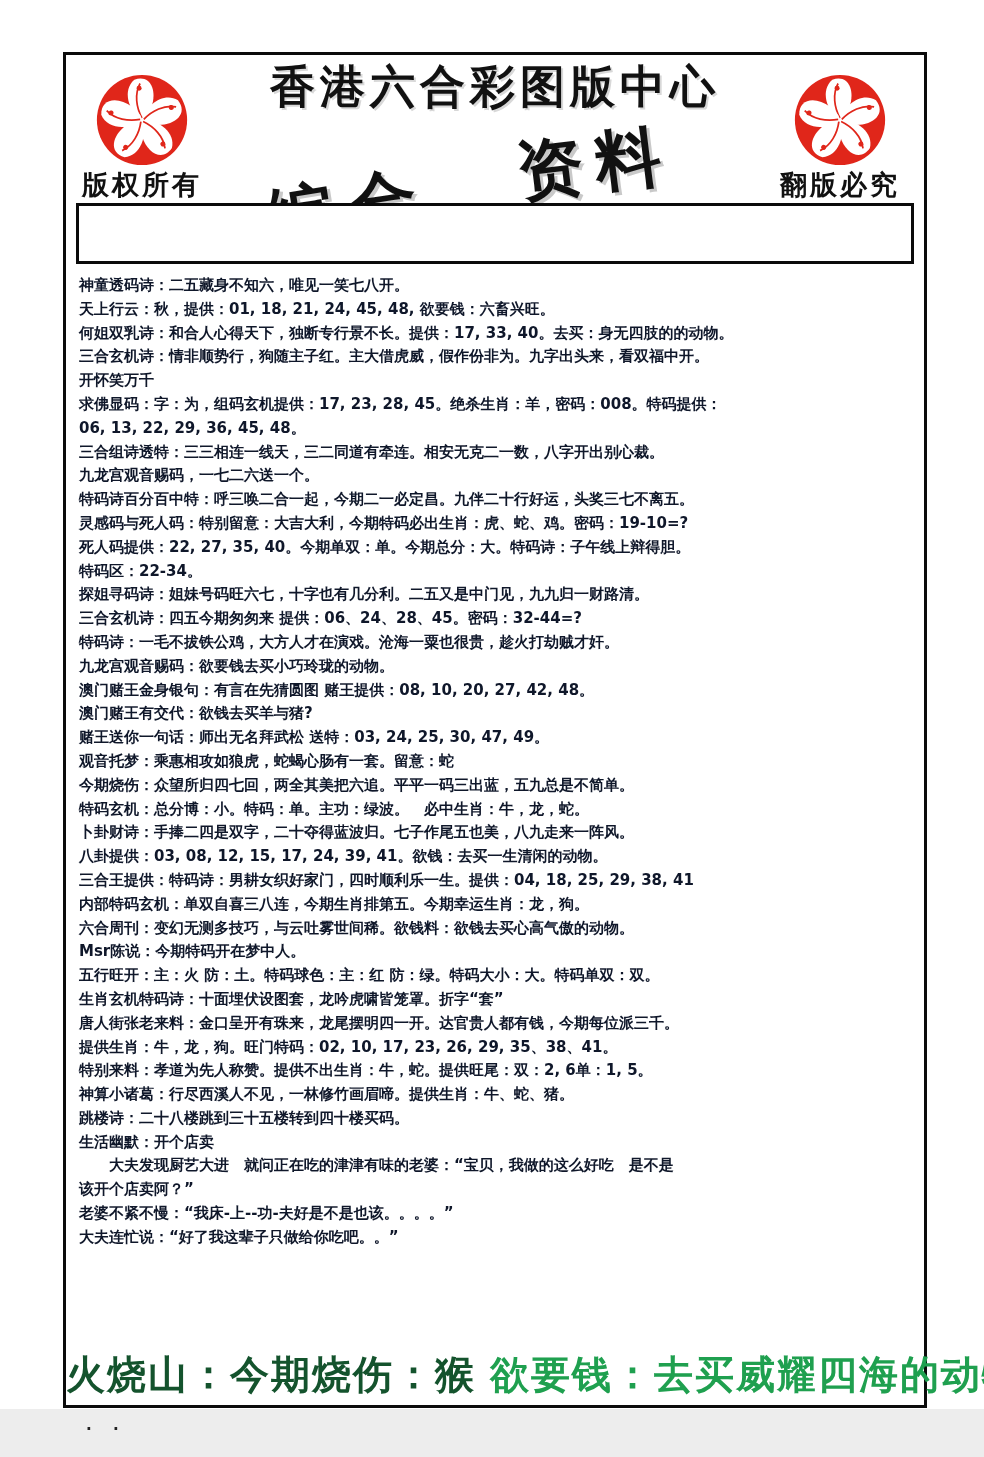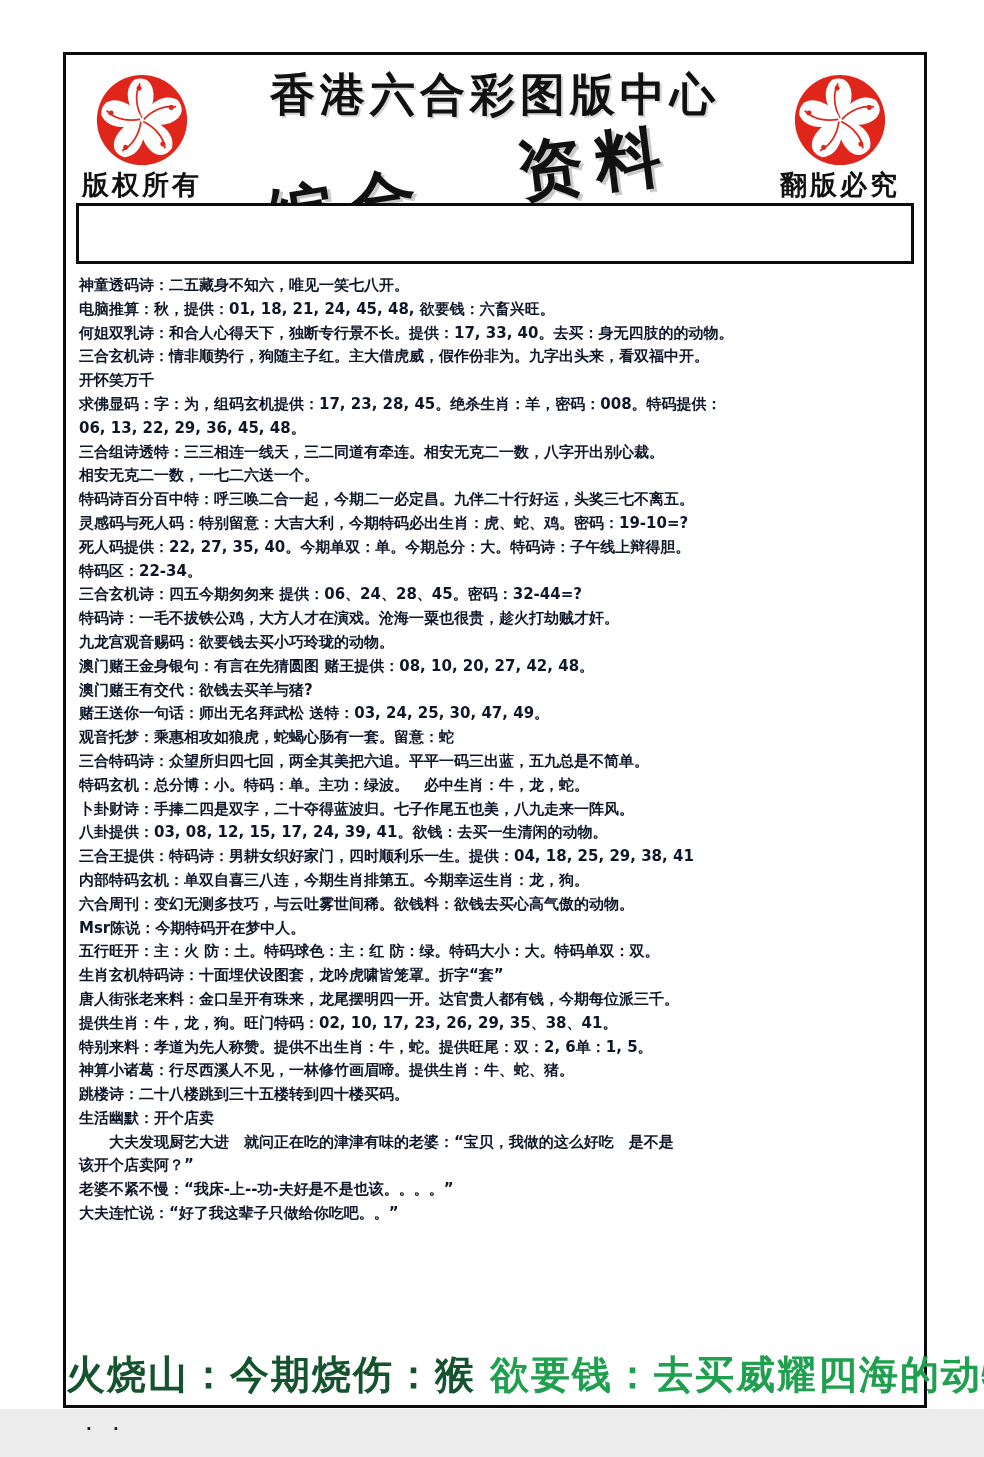--- a/index.html
+++ b/index.html
@@ -17,21 +17,20 @@
   .logo svg{width:100%;height:100%;display:block;}
   .logo-left{left:28px;top:17px;}
   .logo-right{right:36px;top:17px;}
   .copy{position:absolute;top:112px;font-size:27px;font-weight:700;letter-spacing:3px;white-space:nowrap;}
   .copy-left{left:16px;font-family:Liberation Serif, serif;}
   .copy-right{right:24px;}
   .org-title{
     position:absolute;top:2px;left:50%;transform:translateX(-50%);
     font-size:45px;font-weight:900;letter-spacing:5px;white-space:nowrap;
     text-shadow:2px 2px 0 #d8d8d8;
-    margin-top:8px;
   }
   .main-title{position:absolute;top:48px;left:50%;transform:translateX(-50%);width:500px;height:160px;}
   .mt-part{position:absolute;font-weight:900;white-space:nowrap;text-shadow:3px 3px 0 #c9c9c9;}
   .mt-left{left:22px;top:60px;font-size:66px;letter-spacing:18px;transform:rotate(-9deg);}
   .mt-right{left:272px;top:16px;font-size:66px;letter-spacing:12px;transform:rotate(-7deg);}
   .mt-issue{position:absolute;left:282px;top:110px;font-size:31px;font-weight:900;letter-spacing:6px;white-space:nowrap;}
   .blank-box{
     position:absolute;left:10px;right:10px;top:148px;height:55px;
     border:3px solid #0b0b0b;background:#fff;
   }
@@ -93,40 +92,41 @@
   <div class="main-title">
     <span class="mt-part mt-left">综合</span>
     <span class="mt-part mt-right">资料</span>
     <span class="mt-issue">第134期</span>
   </div>
 
   <div class="blank-box"></div>
 
   <div class="content">
     <p class="line">神童透码诗：二五藏身不知六，唯见一笑七八开。</p>
-    <p class="line">电脑推算：秋，提供：01, 18, 21, 24, 45, 48, 欲要钱：六畜兴旺。</p>
+    <p class="line">天上行云：秋，提供：01, 18, 21, 24, 45, 48, 欲要钱：六畜兴旺。</p>
     <p class="line">何姐双乳诗：和合人心得天下，独断专行景不长。提供：17, 33, 40。去买：身无四肢的的动物。</p>
     <p class="line">三合玄机诗：情非顺势行，狗随主子红。主大借虎威，假作份非为。九字出头来，看双福中开。</p>
     <p class="line">开怀笑万千</p>
     <p class="line">求佛显码：字：为，组码玄机提供：17, 23, 28, 45。绝杀生肖：羊，密码：008。特码提供：</p>
     <p class="line">06, 13, 22, 29, 36, 45, 48。</p>
     <p class="line">三合组诗透特：三三相连一线天，三二同道有牵连。相安无克二一数，八字开出别心裁。</p>
-    <p class="line">相安无克二一数，一七二六送一个。</p>
+    <p class="line">九龙宫观音赐码，一七二六送一个。</p>
     <p class="line">特码诗百分百中特：呼三唤二合一起，今期二一必定昌。九伴二十行好运，头奖三七不离五。</p>
     <p class="line">灵感码与死人码：特别留意：大吉大利，今期特码必出生肖：虎、蛇、鸡。密码：19-10=?</p>
     <p class="line">死人码提供：22, 27, 35, 40。今期单双：单。今期总分：大。特码诗：子午线上辩得胆。</p>
     <p class="line">特码区：22-34。</p>
+    <p class="line">探姐寻码诗：姐妹号码旺六七，十字也有几分利。二五又是中门见，九九归一财路清。</p>
     <p class="line">三合玄机诗：四五今期匆匆来 提供：06、24、28、45。密码：32-44=?</p>
     <p class="line">特码诗：一毛不拔铁公鸡，大方人才在演戏。沧海一粟也很贵，趁火打劫贼才奸。</p>
     <p class="line">九龙宫观音赐码：欲要钱去买小巧玲珑的动物。</p>
     <p class="line">澳门赌王金身银句：有言在先猜圆图 赌王提供：08, 10, 20, 27, 42, 48。</p>
     <p class="line">澳门赌王有交代：欲钱去买羊与猪?</p>
     <p class="line">赌王送你一句话：师出无名拜武松 送特：03, 24, 25, 30, 47, 49。</p>
     <p class="line">观音托梦：乘惠相攻如狼虎，蛇蝎心肠有一套。留意：蛇</p>
-    <p class="line">三合特码诗：众望所归四七回，两全其美把六追。平平一码三出蓝，五九总是不简单。</p>
+    <p class="line">今期烧伤：众望所归四七回，两全其美把六追。平平一码三出蓝，五九总是不简单。</p>
     <p class="line">特码玄机：总分博：小。特码：单。主功：绿波。　必中生肖：牛，龙，蛇。</p>
     <p class="line">卜卦财诗：手捧二四是双字，二十夺得蓝波归。七子作尾五也美，八九走来一阵风。</p>
     <p class="line">八卦提供：03, 08, 12, 15, 17, 24, 39, 41。欲钱：去买一生清闲的动物。</p>
     <p class="line">三合王提供：特码诗：男耕女织好家门，四时顺利乐一生。提供：04, 18, 25, 29, 38, 41</p>
     <p class="line">内部特码玄机：单双自喜三八连，今期生肖排第五。今期幸运生肖：龙，狗。</p>
     <p class="line">六合周刊：变幻无测多技巧，与云吐雾世间稀。欲钱料：欲钱去买心高气傲的动物。</p>
     <p class="line">Msr陈说：今期特码开在梦中人。</p>
     <p class="line">五行旺开：主：火 防：土。特码球色：主：红 防：绿。特码大小：大。特码单双：双。</p>
     <p class="line">生肖玄机特码诗：十面埋伏设图套，龙吟虎啸皆笼罩。折字“套”</p>
     <p class="line">唐人街张老来料：金口呈开有珠来，龙尾摆明四一开。达官贵人都有钱，今期每位派三千。</p>

